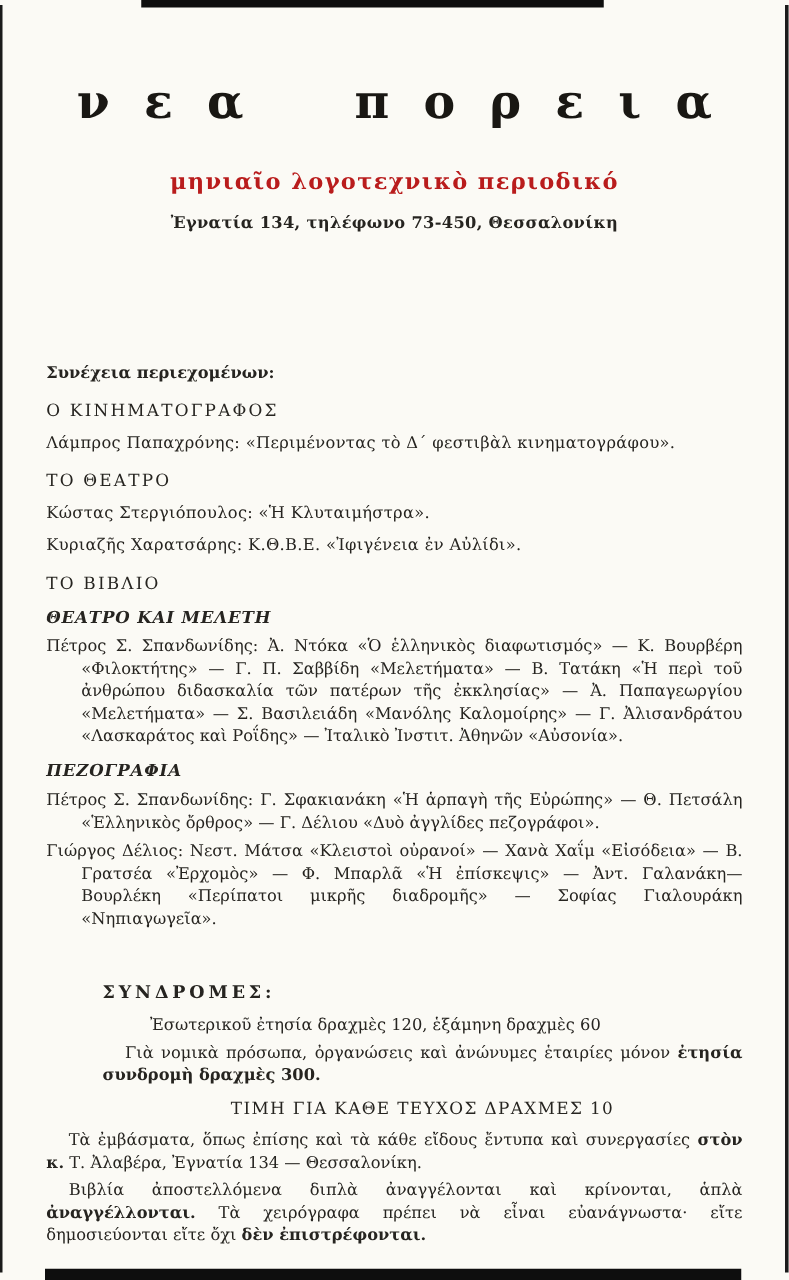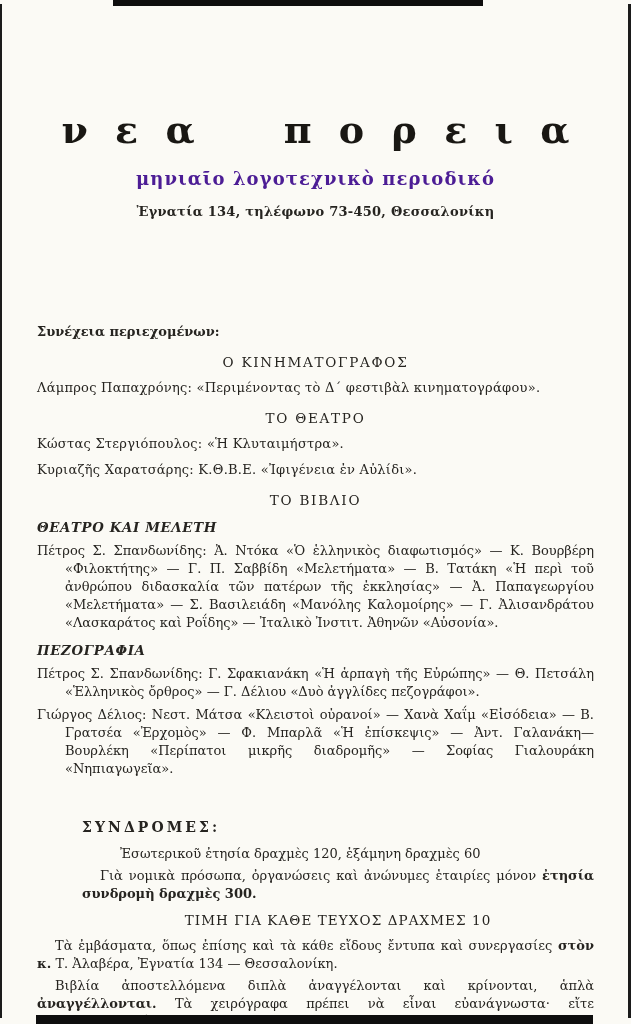--- a/index.html
+++ b/index.html
@@ -15,51 +15,51 @@
   .page { position: relative; width: 631px; height: 1024px; overflow: hidden; }
 
   
   .artifact { position: absolute; background: #0e0e0e; }
   .artifact.top    { top: 0; left: 113px; width: 370px; height: 6px; }
   .artifact.bottom { bottom: 0; left: 36px; width: 557px; height: 9px; }
   .artifact.left   { top: 4px; bottom: 6px; left: 0; width: 2px; background: #1b1b1b; }
   .artifact.right  { top: 4px; bottom: 6px; right: 0; width: 3px; background: #1b1b1b; }
 
   
-  .masthead { padding-top: 107px; text-align: center; }
+  .masthead { padding-top: 58px; text-align: center; }
   .title {
     margin: 0;
     font-size: 38px;
     font-weight: bold;
     letter-spacing: 0.72em;
     word-spacing: 0.55em;
     text-indent: 0.72em;
     white-space: nowrap;
     color: #191713;
   }
   .subtitle {
-    margin: 16px 0 0 0;
+    margin: 32px 0 0 0;
     font-size: 18px;
     font-weight: bold;
     letter-spacing: 0.06em;
-    color: #4c1d95;
+    color: #b91c1c;
   }
   .address {
     margin-top: 15px;
     font-size: 13px;
     font-weight: bold;
     letter-spacing: 0.02em;
   }
 
   
   .content { margin: 0 37px; font-size: 13px; line-height: 18px; }
   .contents-label { margin-top: 104px; font-weight: bold; }
   .section-heading {
     margin: 12px 0 0 0;
-    text-align: center;
+    text-align: left;
     font-size: 13.5px;
     font-weight: normal;
     letter-spacing: 0.13em;
   }
   .entry { margin: 8px 0 0 0; letter-spacing: 0.02em; }
   .sub-heading {
     margin: 10px 0 0 0;
     font-style: italic;
     font-size: 13.3px;
     letter-spacing: 0.05em;

